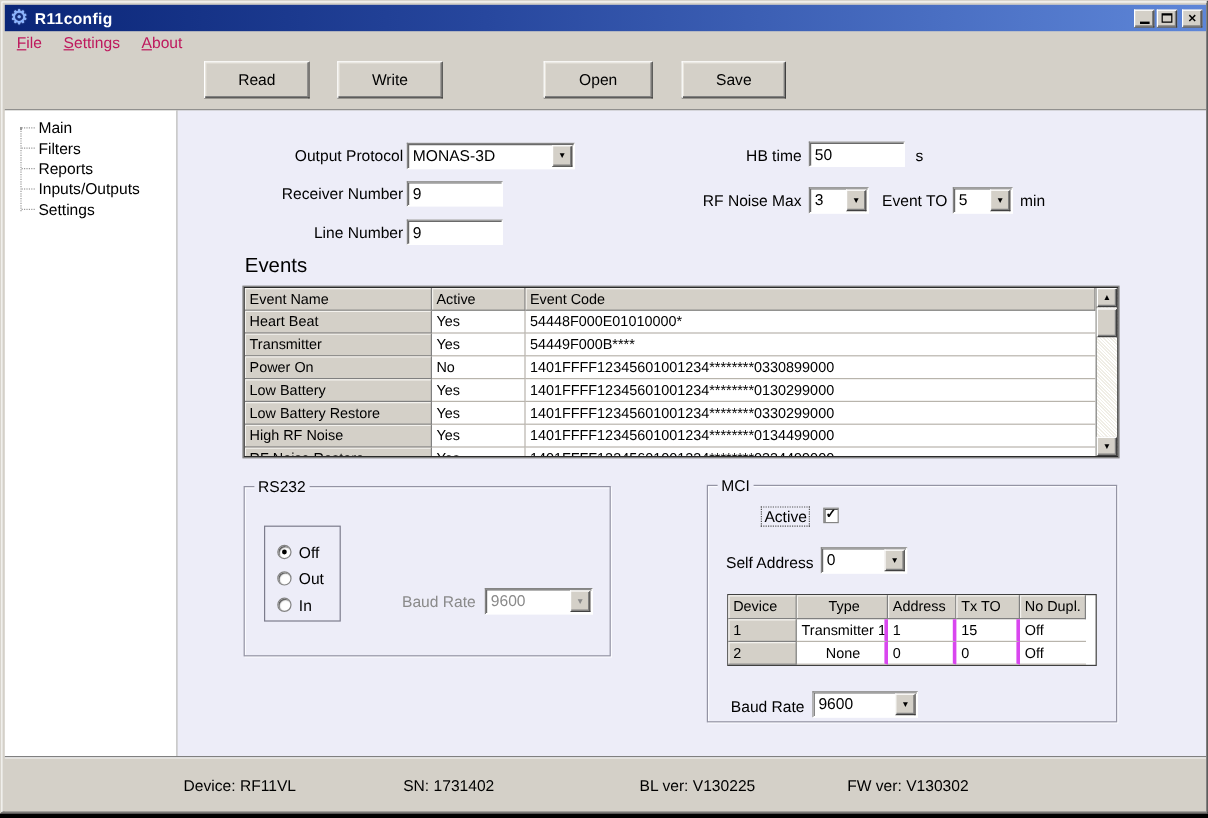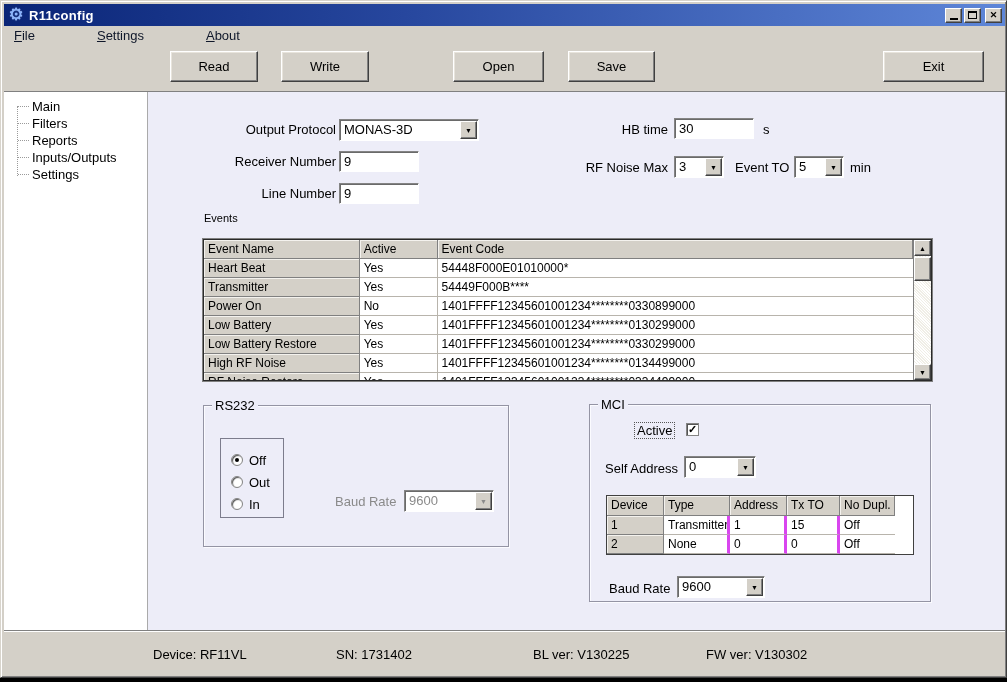--- a/index.html
+++ b/index.html
@@ -22,21 +22,21 @@
             border:1px solid; border-color:#fff #404040 #404040 #fff;
             box-shadow: inset -1px -1px 0 #808080;
             display:flex; align-items:center; justify-content:center;
             font-size:9px; font-weight:bold; color:#000; }
   .winbtn.close { margin-left:2px; }
   .glyph-min { display:inline-block; width:8px; height:2px; background:#000; margin-top:8px; }
   .glyph-max { display:inline-block; width:9px; height:8px; border:1px solid #000; border-top-width:2px; }
 
   
   .menubar { position:absolute; left:3px; top:25px; width:1001px; height:20px;
-             display:flex; align-items:center; font-size:13px; color:#0f172a; padding-left:2px;gap:44px; }
+             display:flex; align-items:center; font-size:13px; color:#be185d; padding-left:2px; }
   .menu-item { padding:1px 10px 2px 8px; }
   .accel { text-decoration:underline; }
 
   
   .toolbar { position:absolute; left:3px; top:45px; width:1001px; height:45px; }
   .btn { position:absolute; background:#D4D0C8;
          border:1px solid; border-color:#fff #404040 #404040 #fff;
          box-shadow: inset -1px -1px 0 #808080, inset 1px 1px 0 #e8e4dc;
          font-size:13px; color:#000; display:flex; align-items:center; justify-content:center; }
   .tb-read  { left:166px; top:5px; width:88px; height:31px; }
@@ -74,21 +74,21 @@
   .combo .drop { position:absolute; right:1px; top:1px; bottom:1px; width:17px;
                  background:#D4D0C8; border:1px solid; border-color:#fff #404040 #404040 #fff;
                  box-shadow: inset -1px -1px 0 #808080;
                  display:flex; align-items:center; justify-content:center;
                  font-size:7px; color:#000; }
   .combo.disabled .val { color:#8a8a8a; }
   .combo.disabled .drop { color:#8a8a8a; }
   .dis { color:#8a8a8a; }
 
   
-  .evt-label { position:absolute; left:56px; top:120px; font-size:11px; }
+  .evt-label { position:absolute; left:56px; top:120px; font-size:17px; }
   .evt-table { position:absolute; left:55px; top:147px; width:729px; height:142px;
                background:#fff; border:1px solid #2a2a2a; box-shadow:0 0 0 1px #808080;
                display:flex; overflow:hidden; }
   .grid { width:709px; overflow:hidden; }
   .grow { display:flex; height:19px; font-size:12px; }
   .gcell { border-right:1px solid #b8b4ac; border-bottom:1px solid #b8b4ac;
            padding:2px 0 0 4px; white-space:nowrap; overflow:hidden; }
   .c-name { width:160px; }
   .c-active { width:80px; }
   .c-code { width:489px; border-right:none; }
@@ -134,21 +134,21 @@
   
   .dev-table { position:absolute; left:16px; top:90px; width:308px;
                border:1px solid #404040; background:#fff; font-size:12px; }
   .drow { display:flex; height:19px; }
   .drow.dhead { height:20px; }
   .dcell { border-right:3px solid #d946ef; border-bottom:1px solid #b8b4ac;
            padding:2px 0 0 4px; white-space:nowrap; overflow:hidden; }
   .dhead .dcell, .dfix { background:#D4D0C8;
            border-right:1px solid #808080; border-bottom:1px solid #808080;
            box-shadow: inset 1px 1px 0 #f4f2ee; }
-  .d0{width:57px;} .d1{width:66px;} .d2{width:57px;} .d3{width:53px;} .d4{width:55px;border-right:none;}
+  .d0{width:57px;} .d1{width:76px;text-align:center;} .d2{width:57px;} .d3{width:53px;} .d4{width:55px;border-right:none;}
 
   
   .statusbar { position:absolute; left:3px; top:630px; width:1001px; height:45px;
                border-top:1px solid #fff; background:#D4D0C8; }
   .statusbar::before { content:""; position:absolute; left:0; top:-2px; width:100%; height:1px;
                        background:#808080; }
   .devinfo-btn { left:15px; top:7px; width:101px; height:32px; }
   .stxt { position:absolute; top:15px; font-size:13px; color:#000; white-space:nowrap; }
   .st-device { left:149px; } .st-sn { left:332px; } .st-bl { left:529px; } .st-fw { left:702px; }
 </style>
@@ -177,21 +177,20 @@
     <div class="menu-item"><span class="accel">F</span><span>ile</span></div>
     <div class="menu-item"><span class="accel">S</span><span>ettings</span></div>
     <div class="menu-item"><span class="accel">A</span><span>bout</span></div>
   </div>
 
   <div class="toolbar">
     <div class="btn tb-read">Read</div>
     <div class="btn tb-write">Write</div>
     <div class="btn tb-open">Open</div>
     <div class="btn tb-save">Save</div>
-    <div class="btn tb-exit">Exit</div>
   </div>
 
   <div class="client">
 
     <div class="tree">
       <div class="tree-rail"></div>
       <div class="tree-item">Main</div>
       <div class="tree-item">Filters</div>
       <div class="tree-item">Reports</div>
       <div class="tree-item">Inputs/Outputs</div>
@@ -208,21 +207,21 @@
           </span>
       </div>
 
       <div class="lbl r" style="left:75px;top:62px;width:113px;">Receiver Number</div>
       <div class="field" style="left:191px;top:59px;width:80px;height:21px;">9</div>
 
       <div class="lbl r" style="left:75px;top:94px;width:113px;">Line Number</div>
       <div class="field" style="left:191px;top:91px;width:80px;height:21px;">9</div>
 
       <div class="lbl r" style="left:430px;top:30px;width:90px;">HB time</div>
-      <div class="field" style="left:526px;top:26px;width:80px;height:21px;">30</div>
+      <div class="field" style="left:526px;top:26px;width:80px;height:21px;">50</div>
       <div class="lbl" style="left:615px;top:30px;">s</div>
 
       <div class="lbl r" style="left:430px;top:68px;width:90px;">RF Noise Max</div>
       <div class="combo" style="left:526px;top:64px;width:50px;height:22px;">
         <span class="val">3</span>
         <span class="drop">
             <span>▼</span>
           </span>
       </div>
 

